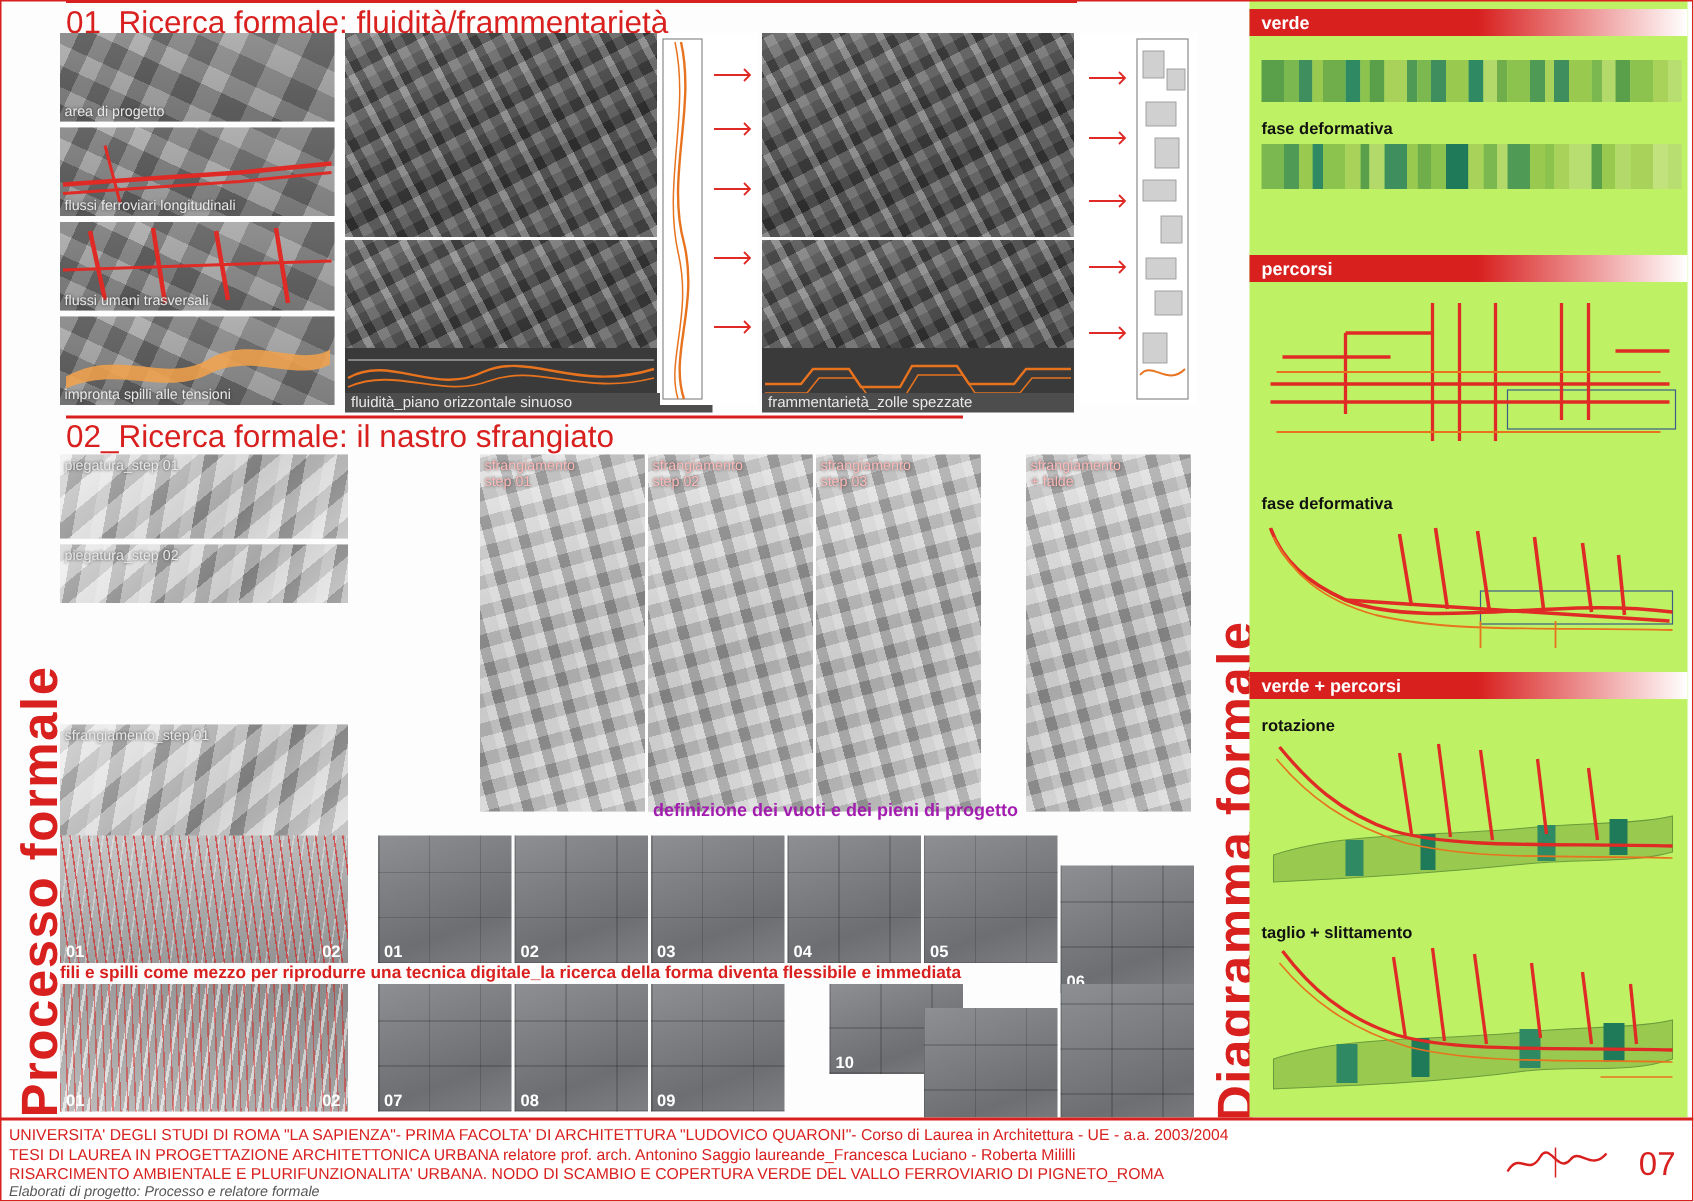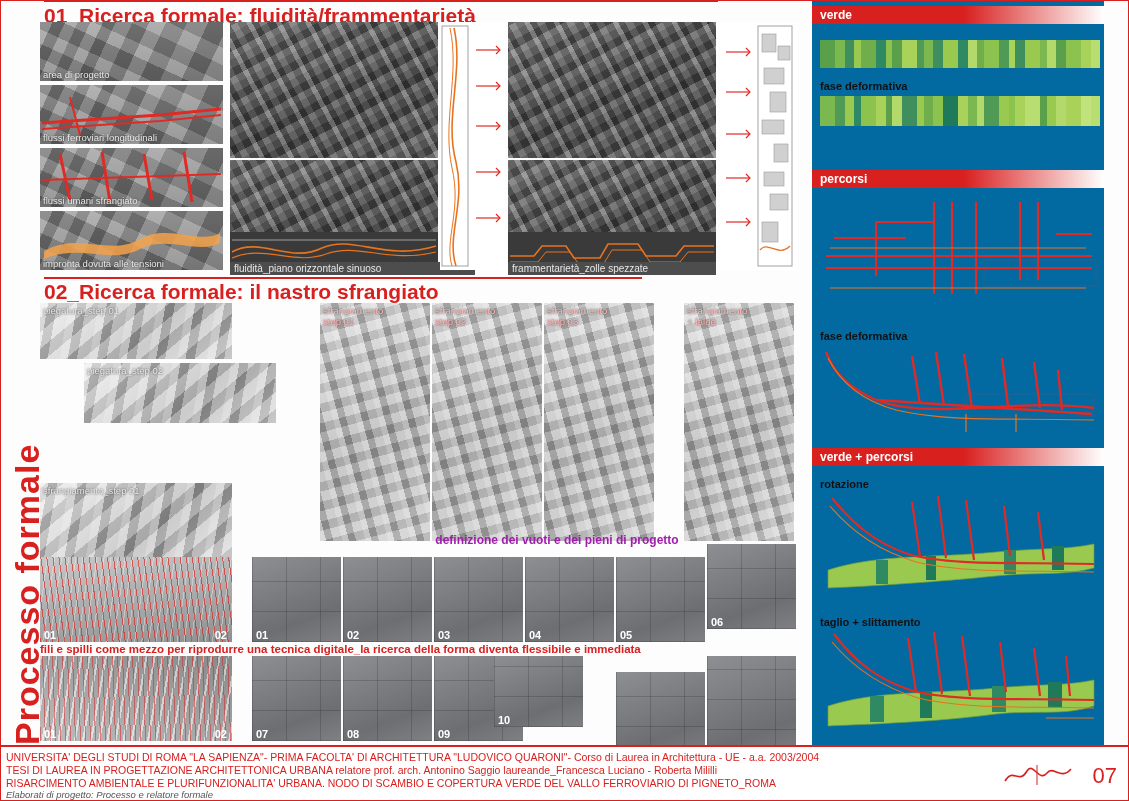--- a/index.html
+++ b/index.html
@@ -32,21 +32,21 @@
   #diag-label {
     left:805px; top:748px;
     transform:rotate(-90deg);
     font-size:34px;
   }
   
   .sec-head {
     position:absolute;
     color:#d8201f;
     font-size:21px;
-    font-weight:bold;
+    font-weight:normal;
     white-space:nowrap;
   }
   #head1 { left:44px; top:4px; }
   #head2 { left:44px; top:280px; }
   .headline-rule {
     position:absolute;
     height:2px; background:#d8201f;
   }
   #rule1 { left:44px; top:0px; width:674px; }
   #rule2 { left:44px; top:277px; width:598px; }
@@ -125,22 +125,22 @@
     position:absolute;
     background:#4d4d4d;
     color:#e8e8e8;
     font-size:10px;
     padding:1px 4px;
     white-space:nowrap;
   }
 
   
   .rightcol {
-    position:absolute; left:812px; top:0; width:292px; height:745px;
-    background:#0369a1;
+    position:absolute; left:833px; top:0; width:292px; height:745px;
+    background:#bef264;
   }
   .redbar {
     position:absolute; left:0; width:292px; height:18px;
     background:linear-gradient(90deg,#d8201f 0%, #d8201f 52%, #ffffff 100%);
     color:#ffffff; font-size:12px; font-weight:bold;
     padding:2px 0 0 8px;
   }
   .sublabel {
     position:absolute;
     font-size:11px; font-weight:bold; color:#111;
@@ -200,28 +200,28 @@
   </div>
 
   <div class="tile aerial" style="left:40px; top:148px; width:183px; height:59px;">
     <svg class="ovl" viewBox="0 0 183 59" preserveAspectRatio="none">
       <path d="M20 6 L30 52" stroke="#e02a25" stroke-width="3" fill="none"></path>
       <path d="M62 4 L70 54" stroke="#e02a25" stroke-width="3" fill="none"></path>
       <path d="M104 6 L112 52" stroke="#e02a25" stroke-width="3" fill="none"></path>
       <path d="M144 4 L152 54" stroke="#e02a25" stroke-width="3" fill="none"></path>
       <path d="M2 32 L181 26" stroke="#e02a25" stroke-width="2" fill="none"></path>
     </svg>
-    <div class="cap">flussi umani sfrangiato</div>
+    <div class="cap">flussi umani trasversali</div>
   </div>
 
   <div class="tile aerial" style="left:40px; top:211px; width:183px; height:59px;">
     <svg class="ovl" viewBox="0 0 183 59" preserveAspectRatio="none">
       <path d="M4 40 C40 20, 70 46, 100 28 C128 12, 160 34, 180 22 L180 32 C158 44, 128 24, 100 38 C70 54, 40 32, 4 48 Z" fill="#f3a24a" opacity=".85"></path>
     </svg>
-    <div class="cap">impronta dovuta alle tensioni</div>
+    <div class="cap">impronta spilli alle tensioni</div>
   </div>
 
   <div class="tile model-dark" style="left:230px; top:22px; width:208px; height:136px;"></div>
   <div class="tile model-dark" style="left:230px; top:160px; width:208px; height:100px;"></div>
   <div class="tile" style="left:230px; top:232px; width:208px; height:38px; background:#3a3a3a;">
     <svg class="ovl" viewBox="0 0 208 38" preserveAspectRatio="none">
       <path d="M2 20 C30 4, 60 32, 92 16 C124 2, 154 30, 206 14" stroke="#e8731f" stroke-width="1.6" fill="none"></path>
       <path d="M2 26 C34 12, 64 34, 96 22 C128 10, 158 32, 206 20" stroke="#e8731f" stroke-width="1.2" fill="none"></path>
       <path d="M2 8 L206 8" stroke="#cfcfcf" stroke-width=".7" fill="none"></path>
     </svg>
@@ -287,21 +287,21 @@
       <path d="M40 228 C48 218, 58 236, 70 224" stroke="#e8731f" stroke-width="1.3" fill="none"></path>
     </svg>
   </div>
 
   <div class="headline-rule" id="rule2"></div>
   <div class="sec-head" id="head2">02_Ricerca formale: il nastro sfrangiato</div>
 
   <div class="tile paperfold" style="left:40px; top:303px; width:192px; height:56px;">
     <div class="cap top">piegatura_step 01</div>
   </div>
-  <div class="tile paperfold" style="left:40px; top:363px; width:192px; height:60px;margin-left:44px;">
+  <div class="tile paperfold" style="left:40px; top:363px; width:192px; height:39px;">
     <div class="cap top">piegatura_step 02</div>
   </div>
   <div class="tile paperfold" style="left:40px; top:483px; width:192px; height:78px;">
     <div class="cap top">sfrangiamento_step 01</div>
   </div>
 
   <div class="tile model-light" style="left:320px; top:303px; width:110px; height:238px;">
     <div class="cap top red" style="white-space:pre;">sfrangiamento
 step 01</div>
   </div>
@@ -336,36 +336,36 @@
     </div>
   <div class="tile hand-table" style="left:434px; top:557px; width:89px; height:85px;">
       <div class="num l">03</div>
     </div>
   <div class="tile hand-table" style="left:525px; top:557px; width:89px; height:85px;">
       <div class="num l">04</div>
     </div>
   <div class="tile hand-table" style="left:616px; top:557px; width:89px; height:85px;">
       <div class="num l">05</div>
     </div>
-  <div class="tile hand-table" style="left:707px; top:544px; width:89px; height:85px;">
+  <div class="tile hand-table" style="left:707px; top:577px; width:89px; height:85px;">
       <div class="num l">06</div>
     </div>
 
   <div style="position:absolute; left:40px; top:643px; width:756px; font-size:11.5px; color:#d8201f; font-weight:bold;">fili e spilli come mezzo per riprodurre una tecnica digitale_la ricerca della forma diventa flessibile e immediata</div>
 
   <div class="tile hand-table" style="left:252px; top:656px; width:89px; height:85px;">
       <div class="num l">07</div>
     </div>
   <div class="tile hand-table" style="left:343px; top:656px; width:89px; height:85px;">
       <div class="num l">08</div>
     </div>
   <div class="tile hand-table" style="left:434px; top:656px; width:89px; height:85px;">
       <div class="num l">09</div>
     </div>
-  <div class="tile hand-table" style="left:494px; top:656px; width:89px; height:71px;">
+  <div class="tile hand-table" style="left:553px; top:656px; width:89px; height:60px;">
       <div class="num l">10</div>
     </div>
   <div class="tile hand-table" style="left:616px; top:672px; width:89px; height:85px;">
       <div class="num l">11</div>
     </div>
   <div class="tile hand-table" style="left:707px; top:656px; width:89px; height:104px;">
       <div class="num l">12</div>
     </div>
 
   <div class="rightcol">

